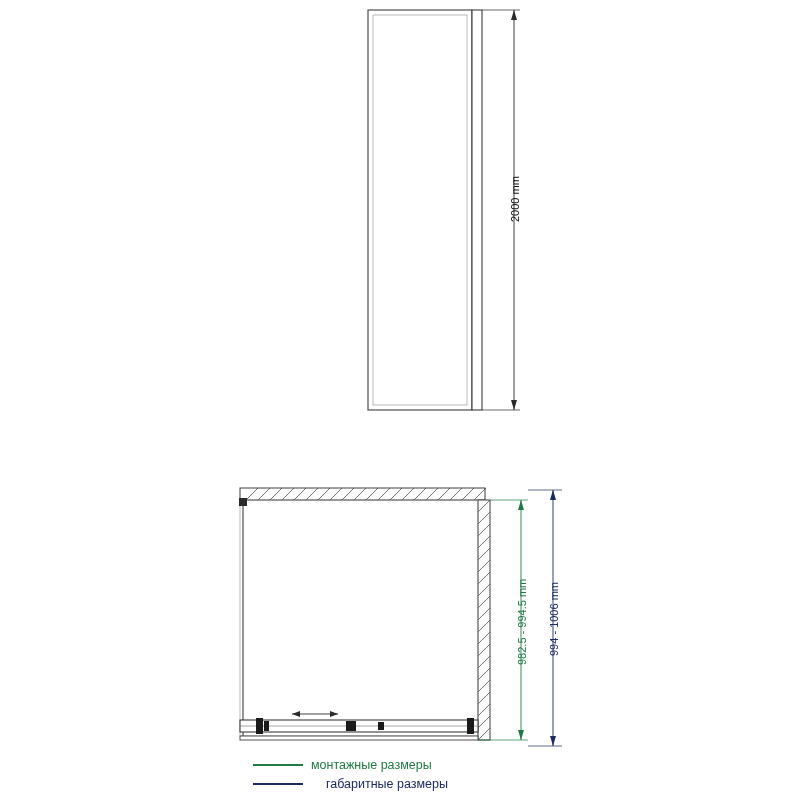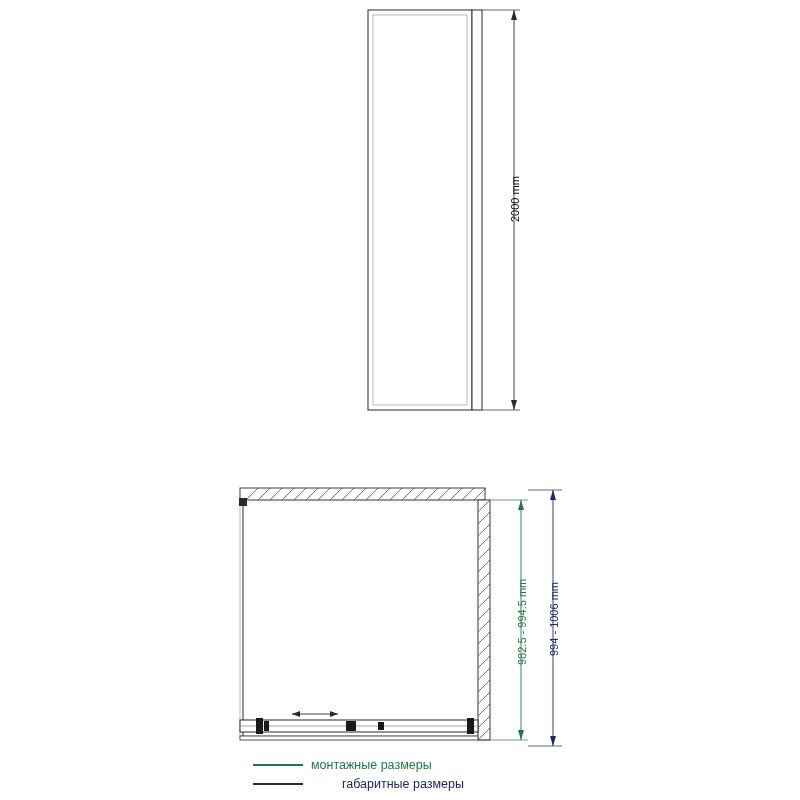--- a/index.html
+++ b/index.html
@@ -153,13 +153,13 @@
 </svg>
 
 <div class="lbl vert black" style="left:509px; top:222px;">2000 mm</div>
 
 <div class="lbl vert green" style="left:516px; top:665px;">982.5 - 994.5 mm</div>
 
 <div class="lbl vert navy" style="left:548px; top:656px;">994 - 1006 mm</div>
 
 <div class="legend-text green" style="left:311px; top:758px;">монтажные размеры</div>
 
-<div class="legend-text navy" style="left:329px; top:777px;padding-left:13px;">габаритные размеры</div>
+<div class="legend-text navy" style="left:313px; top:777px;padding-left:13px;">габаритные размеры</div>
 
 </body></html>

